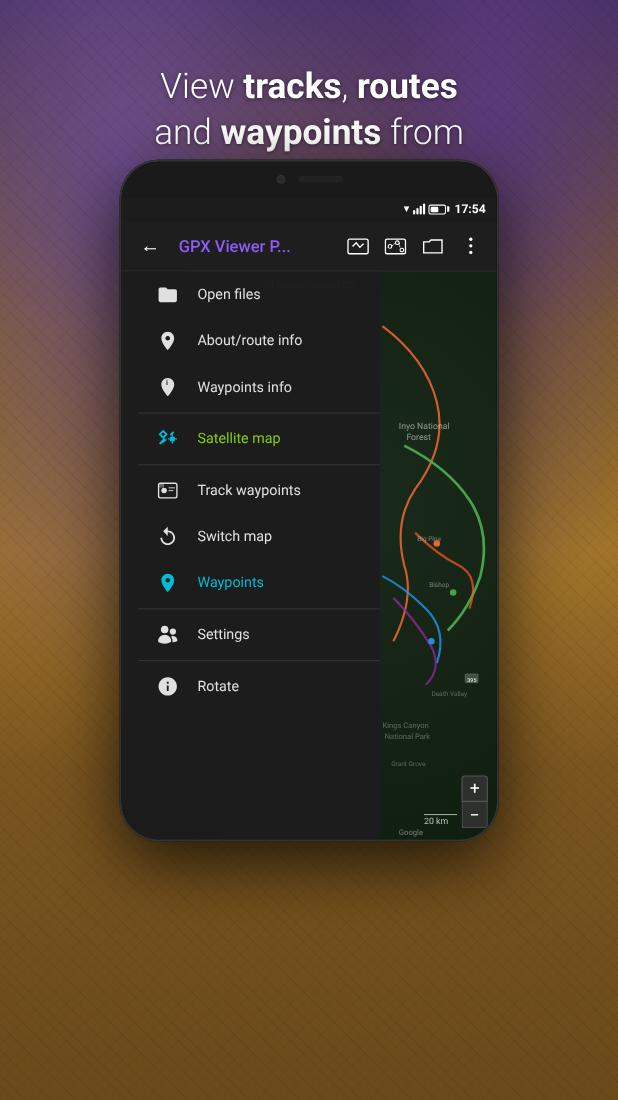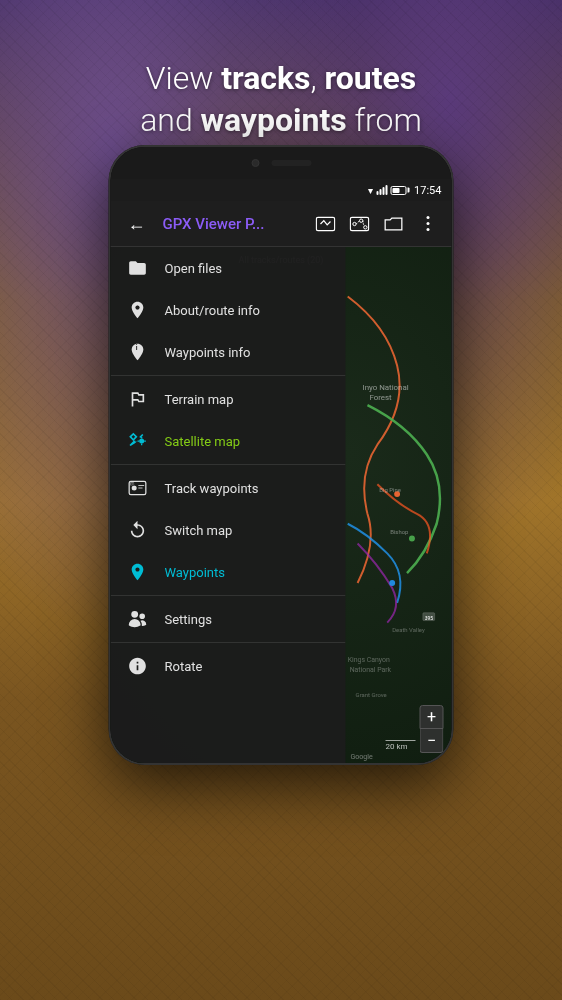--- a/index.html
+++ b/index.html
@@ -119,21 +119,21 @@
 
     .status-icons {
       display: flex;
       align-items: center;
       gap: 3px;
     }
 
     .status-time {
       color: white;
       font-size: 11px;
-      font-weight: 400;
+      font-weight: 700;
       margin-left: 4px;
     }
 
     .signal-icon {
       display: flex;
       align-items: flex-end;
       gap: 1px;
       height: 10px;
     }
     .signal-bar {
@@ -268,20 +268,21 @@
     .drawer-menu {
       position: absolute;
       top: 0;
       left: 0;
       width: 235px;
       height: 100%;
       background: rgba(28, 28, 28, 0.97);
       z-index: 10;
       overflow-y: auto;
       overflow-x: hidden;
+      padding-left: 15px;
     }
 
     .menu-item {
       display: flex;
       align-items: center;
       height: 42px;
       padding: 0 16px;
       gap: 16px;
       cursor: pointer;
       position: relative;
@@ -360,21 +361,21 @@
       position: absolute;
       bottom: 12px;
       right: 36px;
       color: rgba(255,255,255,0.7);
       font-size: 8px;
     }
 
     .map-google {
       position: absolute;
       bottom: 2px;
-      left: 240px;
+      left: 252px;
       color: rgba(255,255,255,0.4);
       font-size: 7px;
     }
 
     
     .three-dot {
       display: flex;
       flex-direction: column;
       gap: 3px;
       align-items: center;
@@ -549,28 +550,20 @@
               <path d="M12 2C8.13 2 5 5.13 5 9c0 5.25 7 13 7 13s7-7.75 7-13c0-3.87-3.13-7-7-7z"></path>
               <text x="10" y="10" fill="#1e1e1e" font-size="8" font-weight="bold">i</text>
             </svg>
           </div>
           <span class="menu-item-label">Waypoints info</span>
         </div>
 
 
         <div class="menu-divider"></div>
 
-        <div class="menu-item">
-          <div class="menu-item-icon">
-            <svg class="menu-svg" viewBox="0 0 24 24" xmlns="http://www.w3.org/2000/svg">
-              <path d="M14 6l-1-2H5v17h2v-7h5l1 2h7V6h-6zm4 8h-4l-1-2H7V6h5l1 2h5v6z"></path>
-            </svg>
-          </div>
-          <span class="menu-item-label">Terrain map</span>
-        </div>
 
         <div class="menu-item">
           <div class="menu-item-icon">
             <svg class="menu-svg active" viewBox="0 0 24 24" xmlns="http://www.w3.org/2000/svg">
               <path d="M7 2L2 7l5 5 5-5-5-5zm0 2.83L9.17 7 7 9.17 4.83 7 7 4.83zM19.07 4.93l-1.41-1.41-3.54 3.54 1.41 1.41 3.54-3.54zM11 14l-3-3-5.66 5.66 1.41 1.41L9 14.83l2-2L9.17 11z" fill="#00BCD4"></path>
               <circle cx="17" cy="12" r="3" fill="#00BCD4"></circle>
               <path d="M17 7v2M17 15v2M12 12h2M20 12h2" stroke="#00BCD4" stroke-width="1.5"></path>
             </svg>
           </div>
           <span class="menu-item-label active">Satellite map</span>

